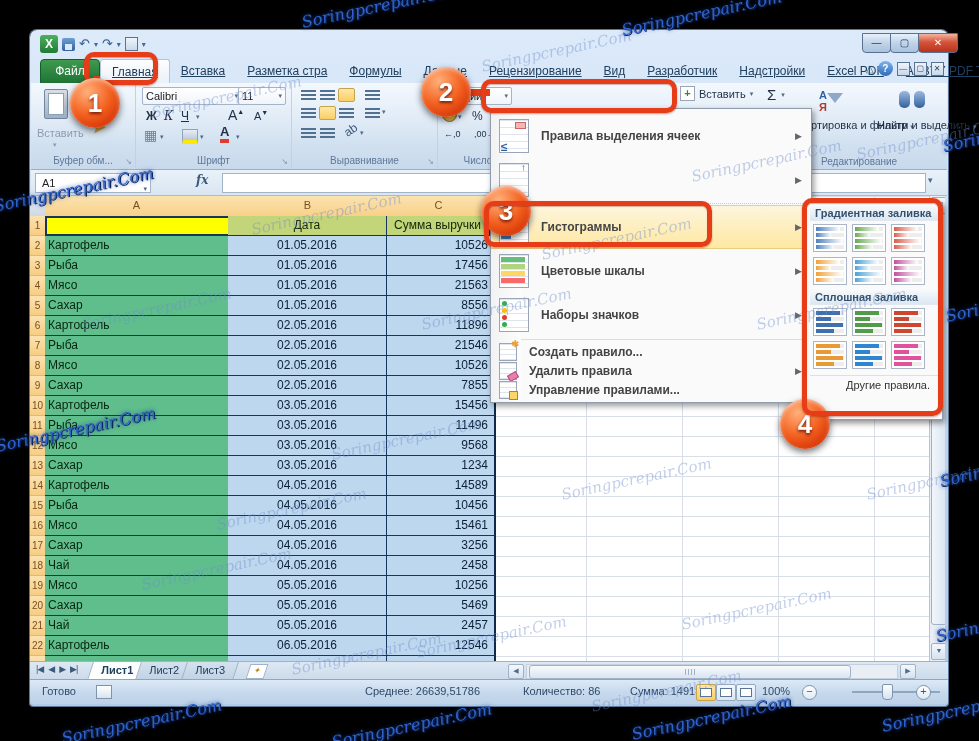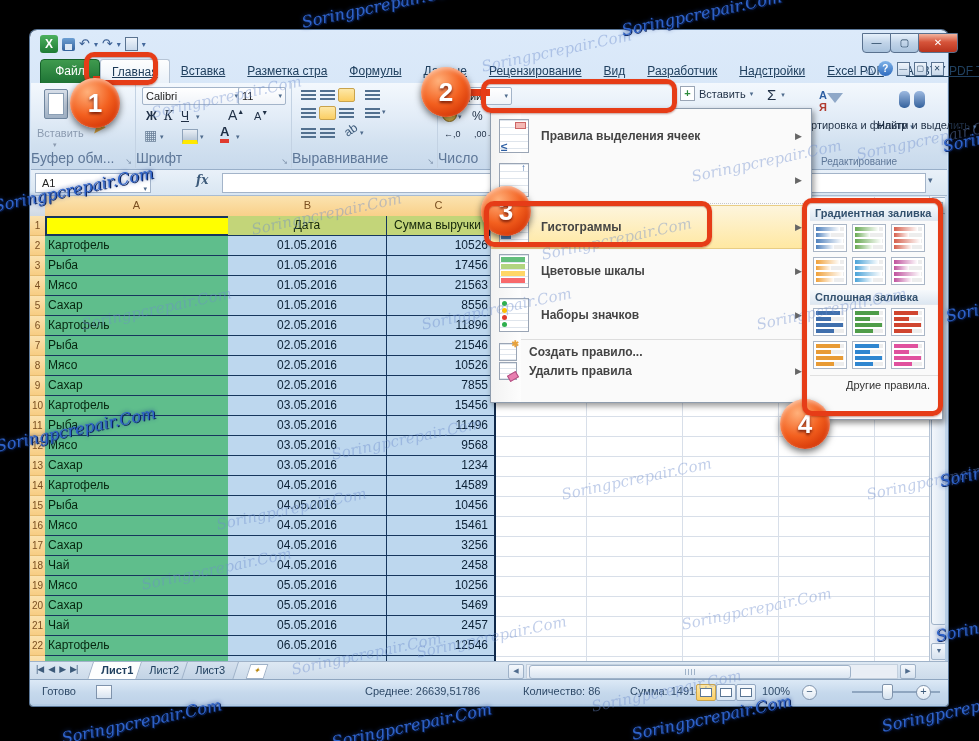--- a/index.html
+++ b/index.html
@@ -47,21 +47,21 @@
   .help-ic{width:15px;height:15px;border-radius:50%;background:linear-gradient(#7fb3e8,#2f6cc0);
      color:#fff;font-size:10px;font-weight:bold;text-align:center;line-height:15px;}
   .doc-btn{width:11px;height:12px;border:1px solid #5a7390;background:linear-gradient(#eef4fb,#c8d8ea);
      font-size:8px;line-height:11px;text-align:center;color:#2c4a68;}
 
   
   #ribbon{left:31px;top:83px;width:916px;height:86px;
     background:linear-gradient(#f3f8fd,#e2ecf7 40%,#d2e1f0 70%,#c8d9ec);
     border-bottom:1px solid #99afc9;}
   .rgroup{position:absolute;top:0;height:85px;border-right:1px solid #c3d2e3;}
-  .glabel{position:absolute;bottom:2px;width:100%;font-size:14px;color:#5e7798;}
+  .glabel{position:absolute;bottom:2px;width:100%;text-align:center;font-size:10px;color:#5e7798;}
   .launcher{position:absolute;bottom:2px;right:3px;font-size:8px;color:#7f93ac;}
   .combo{background:linear-gradient(#fff,#f0f4f9);border:1px solid #a3b4c9;border-radius:2px;
      font-size:11px;color:#222;display:flex;align-items:center;justify-content:space-between;padding:0 3px;height:16px;}
   .combo .dd{font-size:7px;color:#4f6b8d;}
   .fbtn{font-size:12px;color:#1f2f45;}
   .alico{width:15px;height:12px;border:1px solid transparent;border-radius:2px;}
   .alico.on{background:linear-gradient(#fde8a8,#fbce63);border-color:#c9a34c;}
   .lines{background-image:repeating-linear-gradient(#52708f 0 2px,transparent 2px 4px);background-size:100% 10px;background-repeat:no-repeat;background-position:center;}
   .paste-big{width:30px;height:34px;position:relative;}
   .clipb{width:22px;height:28px;background:linear-gradient(#d7dee8,#9fb0c4);border:1px solid #70869f;border-radius:2px;margin:0 auto;}
@@ -592,20 +592,26 @@
         </div>
         <span class="lab">Создать правило...</span>
       </div>
       <div class="mi small">
         <div class="mic sm">
           <i style="right: -2px; bottom: -1px; width: 8px; height: 5px; background: rgb(232, 127, 176); border: 1px solid rgb(176, 80, 128); transform: rotate(-30deg);"></i>
         </div>
         <span class="lab">Удалить правила</span>
         <span class="arr">▶</span>
       </div>
+      <div class="mi small">
+        <div class="mic sm">
+          <i style="right: -2px; bottom: -2px; width: 7px; height: 7px; background: rgb(255, 214, 102); border: 1px solid rgb(184, 134, 11);"></i>
+        </div>
+        <span class="lab">Управление правилами...</span>
+      </div>
     </div>
 
   <div id="cfsub" class="abs">
       <div class="gal-h">Градиентная заливка</div>
       <div class="gal-grid">
         <div class="thumb">
           <div style="background: linear-gradient(90deg, rgb(79, 129, 189) 0%, rgb(255, 255, 255) 85%, rgb(237, 237, 237) 85%);"></div>
           <div style="background: linear-gradient(90deg, rgb(79, 129, 189) 0%, rgb(255, 255, 255) 55%, rgb(237, 237, 237) 55%);"></div>
           <div style="background: linear-gradient(90deg, rgb(79, 129, 189) 0%, rgb(255, 255, 255) 95%, rgb(237, 237, 237) 95%);"></div>
           <div style="background: linear-gradient(90deg, rgb(79, 129, 189) 0%, rgb(255, 255, 255) 65%, rgb(237, 237, 237) 65%);"></div>

